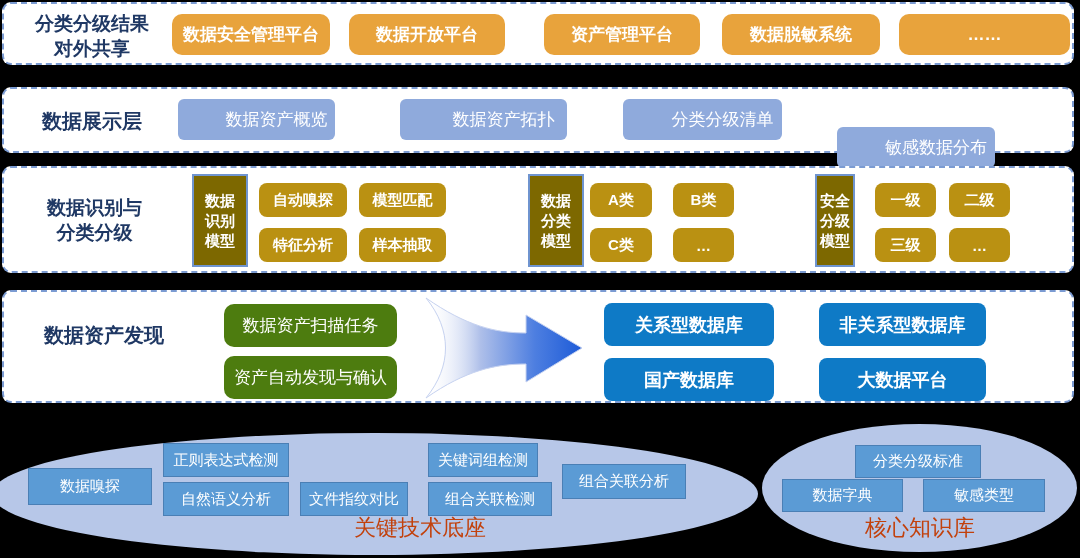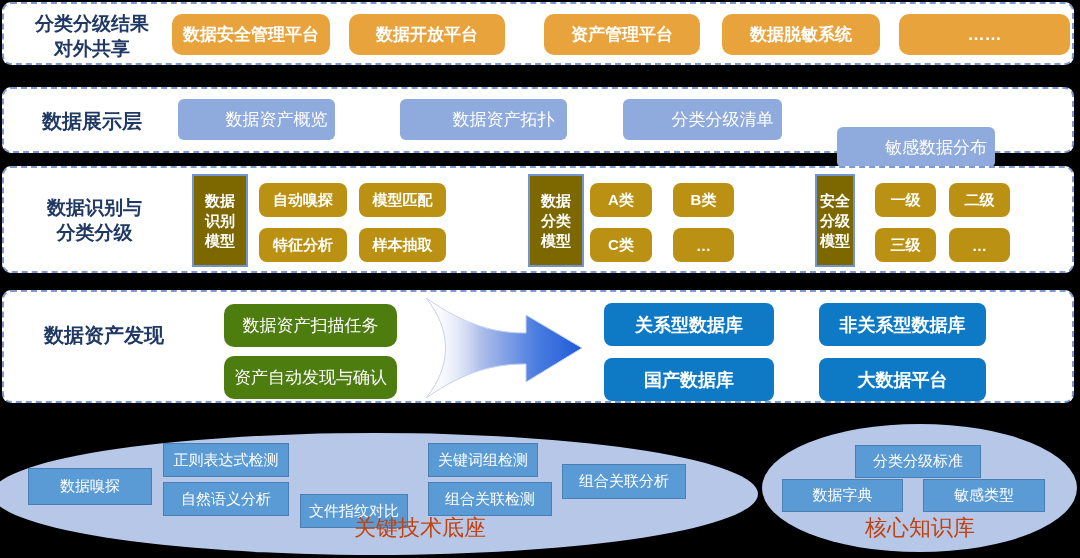--- a/index.html
+++ b/index.html
@@ -110,21 +110,21 @@
     <div class="node btn-blue" style="left:815px;top:11px;width:167px;height:43px;">非关系型数据库</div>
     <div class="node btn-blue" style="left:600px;top:66px;width:170px;height:43px;">国产数据库</div>
     <div class="node btn-blue" style="left:815px;top:66px;width:167px;height:43px;">大数据平台</div>
   </section>
 
   <div class="ellipse" style="left:-8px;top:433px;width:766px;height:122px;"></div>
   <div class="node tech-box" style="left:28px;top:468px;width:124px;height:37px;">数据嗅探</div>
   <div class="node tech-box" style="left:163px;top:443px;width:126px;height:34px;">正则表达式检测</div>
   <div class="node tech-box" style="left:428px;top:443px;width:110px;height:34px;">关键词组检测</div>
   <div class="node tech-box" style="left:163px;top:482px;width:126px;height:34px;">自然语义分析</div>
-  <div class="node tech-box" style="left:300px;top:482px;width:108px;height:34px;margin-top:12px;">文件指纹对比</div>
+  <div class="node tech-box" style="left:300px;top:482px;width:108px;height:34px;">文件指纹对比</div>
   <div class="node tech-box" style="left:428px;top:482px;width:124px;height:34px;">组合关联检测</div>
   <div class="node tech-box" style="left:562px;top:464px;width:124px;height:35px;">组合关联分析</div>
   <div class="caption" style="left:265px;top:512px;width:310px;height:32px;">关键技术底座</div>
 
   <div class="ellipse" style="left:762px;top:424px;width:315px;height:128px;"></div>
   <div class="node tech-box" style="left:855px;top:445px;width:126px;height:33px;">分类分级标准</div>
   <div class="node tech-box" style="left:782px;top:479px;width:121px;height:33px;">数据字典</div>
   <div class="node tech-box" style="left:923px;top:479px;width:122px;height:33px;">敏感类型</div>
   <div class="caption" style="left:830px;top:512px;width:180px;height:32px;">核心知识库</div>
 

